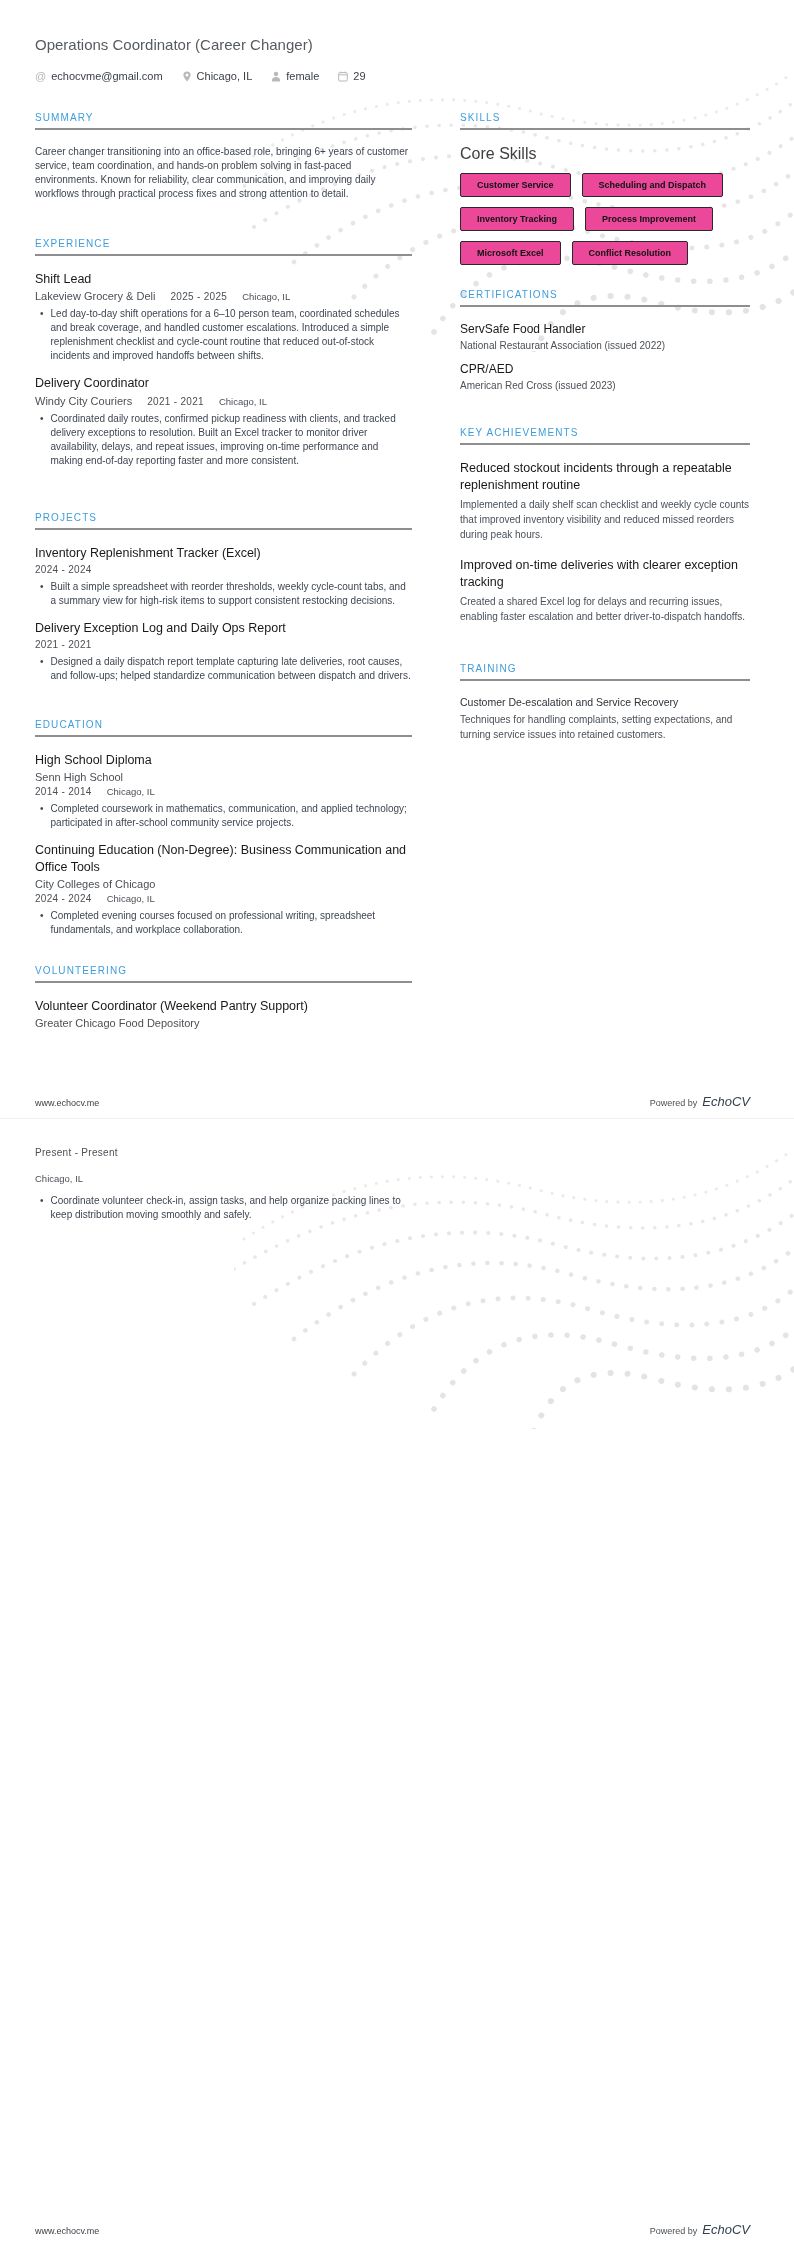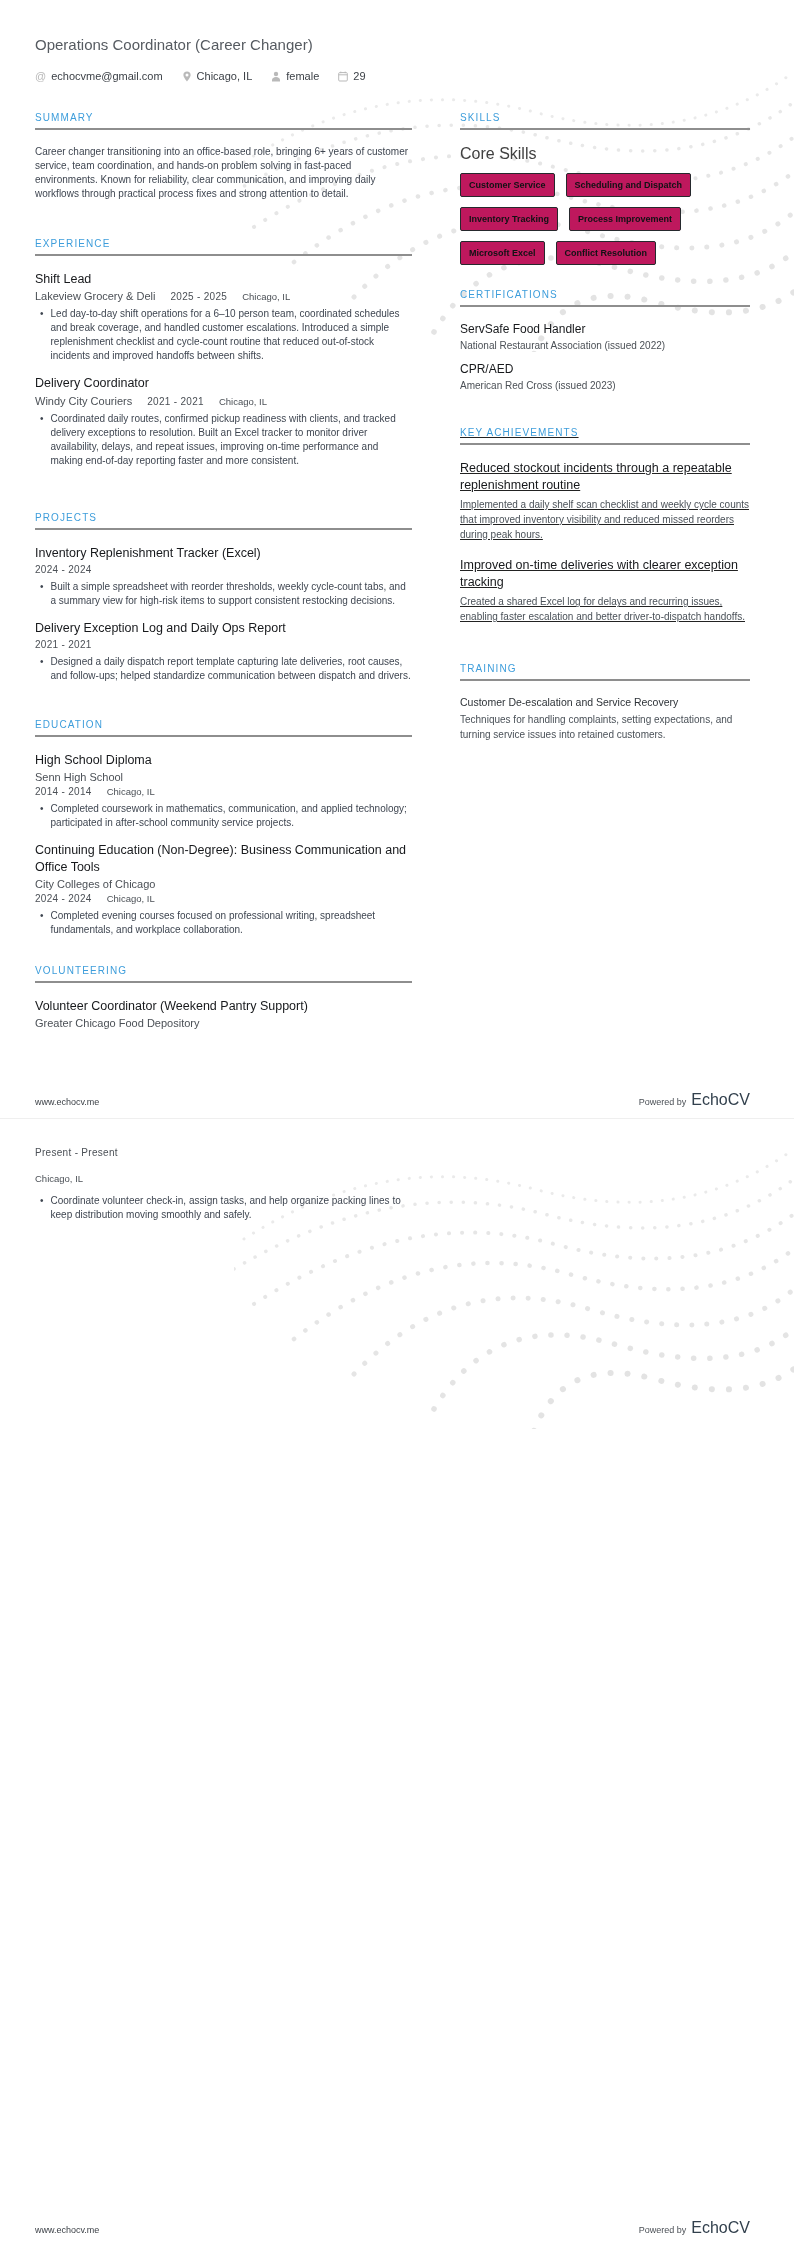--- a/index.html
+++ b/index.html
@@ -39,21 +39,21 @@
     margin-bottom:15px;
   }
   .sec { margin-bottom:34px; }
   .sec-summary    { margin-bottom:37px; }
   .sec-experience { margin-bottom:44px; }
   .sec-projects   { margin-bottom:36px; }
   .sec-education  { margin-bottom:28px; }
   .sec-volunteering { margin-bottom:0; }
   .sec-skills { margin-bottom:24px; }
   .sec-certifications { margin-bottom:36px; }
-  .sec-achievements { margin-bottom:38px;text-decoration:underline; }
+  .sec-achievements { margin-bottom:38px; }
   .sec-training { margin-bottom:0; }
 
   .body-text { font-size:10px; line-height:1.4; color:#3f4651; }
 
   .item { margin-bottom:12px; }
   .item-title { font-size:12.5px; font-weight:500; color:#17191c; line-height:1.3; margin-bottom:3px; }
   .meta-line { display:flex; align-items:baseline; gap:15px; margin-bottom:5px; }
   .meta-company { font-size:11px; color:#4b5056; }
   .meta-dates { font-size:10px; letter-spacing:.3px; color:#4b5056; }
   .meta-loc { font-size:9.5px; color:#4b5056; }
@@ -61,22 +61,22 @@
 
   .bullet { display:flex; gap:7px; font-size:10px; line-height:1.4; color:#3f4651; }
   .bullet .dot::before { content:"•"; font-size:10px; color:#3f4651; }
   .bullet .dot { flex:none; padding-left:5px; }
 
   
   .group-label { font-size:16px; color:#404040; margin:4px 0 10px; }
   .chips { display:flex; flex-wrap:wrap; gap:10px 11px; }
   .chip {
     border:1.4px solid #26292d; border-radius:2px;
-    padding:6px 8px; font-size:9px; font-weight:bold; color:#101214;
-    background:#be185d; white-space:nowrap;
+    padding:6px 16px; font-size:9px; font-weight:bold; color:#101214;
+    background:#ec4899; white-space:nowrap;
   }
 
   
   .cert { margin-bottom:11px; }
   .cert-name { font-size:12px; color:#17191c; margin-bottom:4px; }
   .cert-issuer { font-size:10px; color:#4b5056; }
 
   
   .ach { margin-bottom:15px; }
   .ach-title { font-size:12.5px; color:#17191c; line-height:1.32; margin-bottom:5px; }
@@ -88,21 +88,21 @@
   .train-desc { font-size:10px; line-height:1.48; color:#4a5158; }
 
   
   .page-footer {
     position:absolute; left:35px; right:44px; bottom:9px; z-index:1;
     display:flex; justify-content:space-between; align-items:baseline;
   }
   .footer-url { font-size:9px; color:#3a3f45; }
   .powered { display:inline-flex; align-items:baseline; gap:5px; }
   .powered-prefix { font-size:9px; color:#4b5056; }
-  .brand { font-size:16px; font-weight:500; color:#32404d; }
+  .brand { font-size:13px; font-weight:500; color:#32404d;font-style:italic; }
 
   
   .p2-meta { display:flex; align-items:baseline; gap:15px; margin-bottom:10px;flex-direction:column; }
   .p2-bullet { width:377px; }
 </style>
 </head>
 <body>
 
 <div class="page page-1">
 

